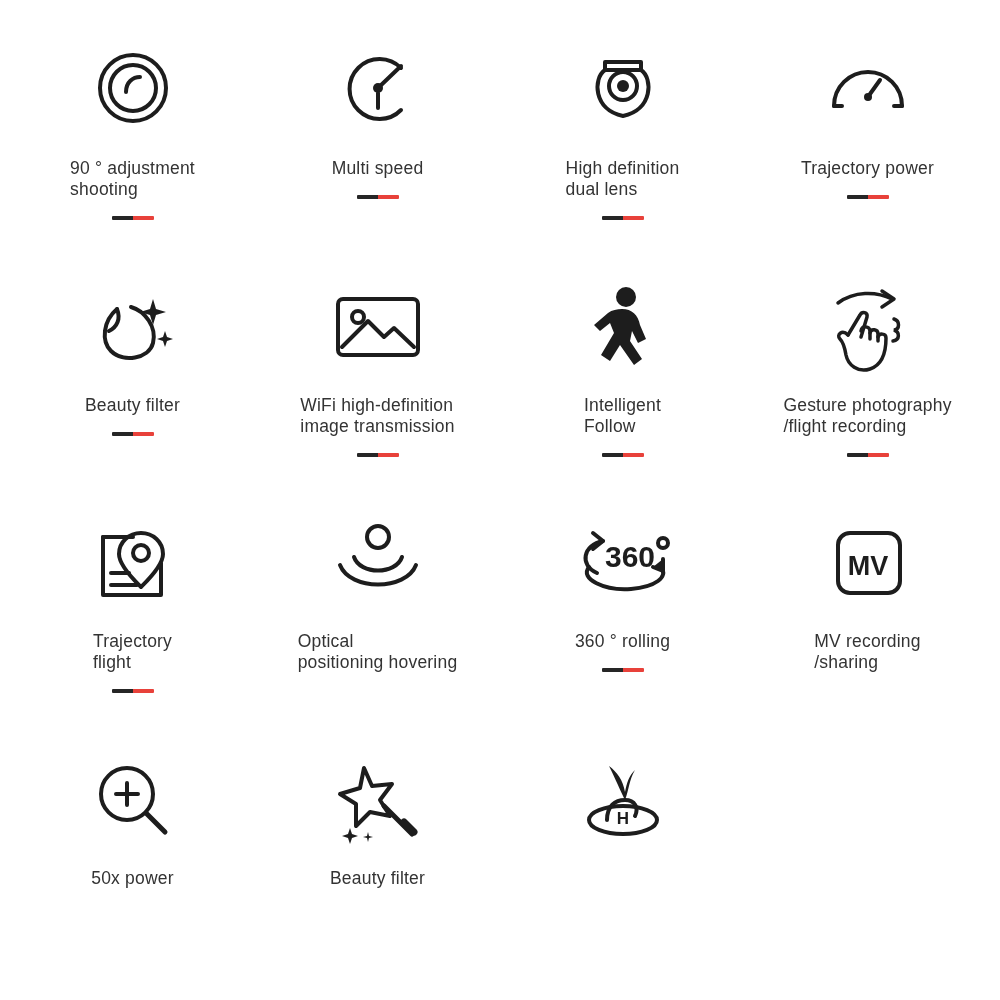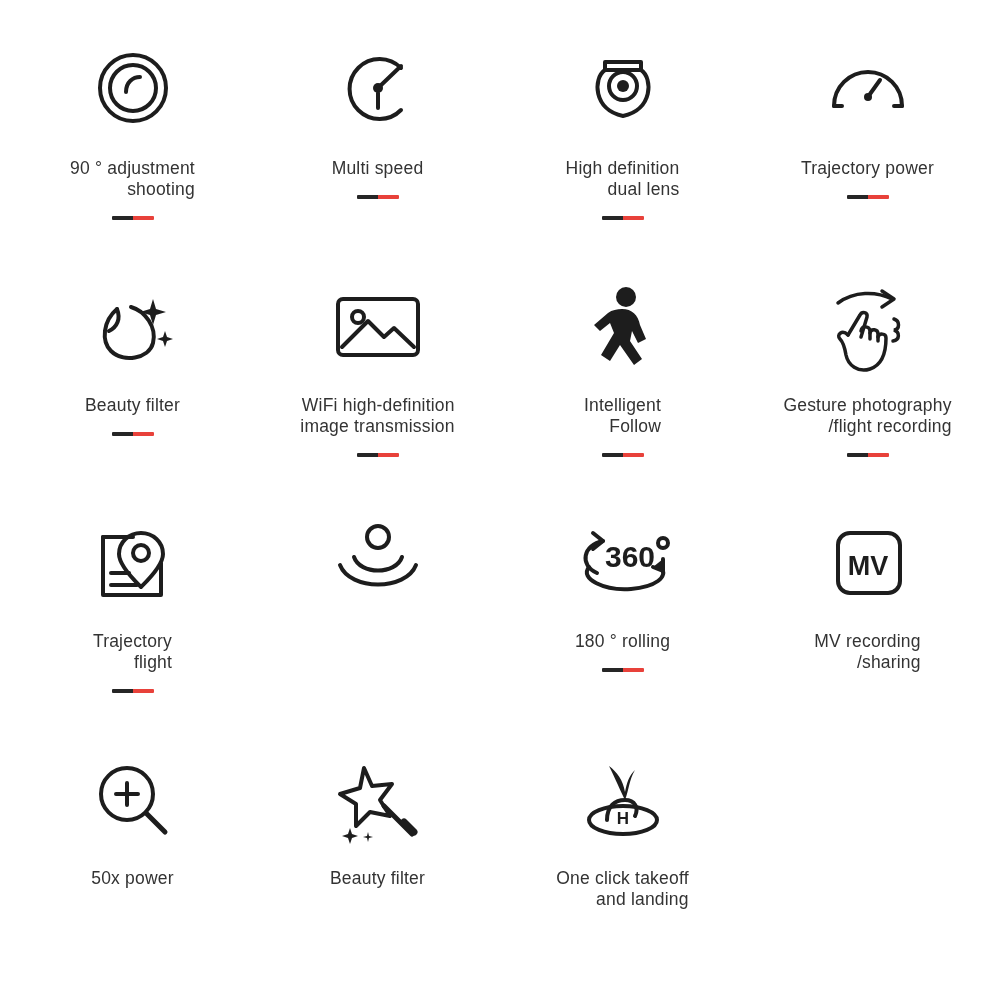--- a/index.html
+++ b/index.html
@@ -37,21 +37,21 @@
     align-items: flex-start;
     justify-content: center;
   }
   .icon-box svg {
     display: block;
   }
   .feature-label {
     margin-top: 14px;
     font-size: 17.5px;
     line-height: 21px;
-    text-align: right;
+    text-align: left;
     color: #333333;
     letter-spacing: 0.2px;
     white-space: pre-line;
     max-width: 215px;
   }
   .divider {
     margin-top: 16px;
     width: 42px;
     height: 4px;
     display: flex;
@@ -227,38 +227,40 @@
   </div>
 
   <div class="feature-cell">
     <div class="icon-box">
       <svg width="92" height="80" viewBox="0 0 92 80" fill="none" stroke="#1d1d1d" stroke-width="4">
         <circle cx="46" cy="16" r="11"></circle>
         <path d="M22 36 C28 54, 64 54, 70 36" stroke-linecap="round"></path>
         <path d="M8 44 C18 70, 74 70, 84 44" stroke-linecap="round"></path>
       </svg>
     </div>
+    <div class="feature-label">Optical
+positioning hovering</div>
     <div class="divider hidden">
       <div class="seg-dark" style="background:#262626"></div>
         <div class="seg-red" style="background:#e8413a"></div>
     </div>
   </div>
 
   <div class="feature-cell">
     <div class="icon-box">
       <svg width="108" height="80" viewBox="0 0 108 80" fill="none" stroke="#1d1d1d" stroke-width="4">
         <path d="M34 20 C14 24, 10 44, 28 52" stroke-linecap="round"></path>
         <path d="M24 12 L34 20 L24 28" stroke-linecap="round" stroke-linejoin="round"></path>
         <path d="M20 46 C10 58, 36 70, 62 68 C86 66, 100 56, 92 46" stroke-linecap="round"></path>
         <path d="M94 38 L94 50 L84 46" stroke-linecap="round" stroke-linejoin="round" fill="#1d1d1d"></path>
         <text x="36" y="46" font-family="Liberation Sans, sans-serif" font-size="30" font-weight="bold" fill="#1d1d1d" stroke="none">360</text>
         <circle cx="94" cy="22" r="5"></circle>
       </svg>
     </div>
-    <div class="feature-label">180 ° rolling</div>
+    <div class="feature-label">360 ° rolling</div>
     <div class="divider">
       <div class="seg-dark" style="background:#262626"></div>
         <div class="seg-red" style="background:#e8413a"></div>
     </div>
   </div>
 
   <div class="feature-cell">
     <div class="icon-box">
       <svg width="92" height="84" viewBox="0 0 92 84" fill="none" stroke="#1d1d1d" stroke-width="4">
         <rect x="16" y="12" width="62" height="60" rx="12"></rect>
@@ -307,21 +309,19 @@
 
   <div class="feature-cell">
     <div class="icon-box">
       <svg width="100" height="84" viewBox="0 0 100 84" fill="none" stroke="#1d1d1d" stroke-width="4">
         <ellipse cx="50" cy="62" rx="34" ry="14"></ellipse>
         <path d="M34 62 C34 48, 42 42, 52 42 C62 42, 66 50, 62 58" stroke-linecap="round"></path>
         <path d="M36 8 C44 14, 50 22, 52 34 C54 24, 56 18, 62 12 C56 22, 56 32, 52 42 C48 34, 42 20, 36 8 Z" fill="#1d1d1d" stroke="none"></path>
         <text x="50" y="66" text-anchor="middle" font-family="Liberation Sans, sans-serif" font-size="17" font-weight="bold" fill="#1d1d1d" stroke="none">H</text>
       </svg>
     </div>
-    <div class="feature-label">One click takeoff
-and landing</div>
     <div class="divider hidden">
       <div class="seg-dark" style="background:#262626"></div>
         <div class="seg-red" style="background:#e8413a"></div>
     </div>
   </div>
 
 </div>
 
 </body></html>

